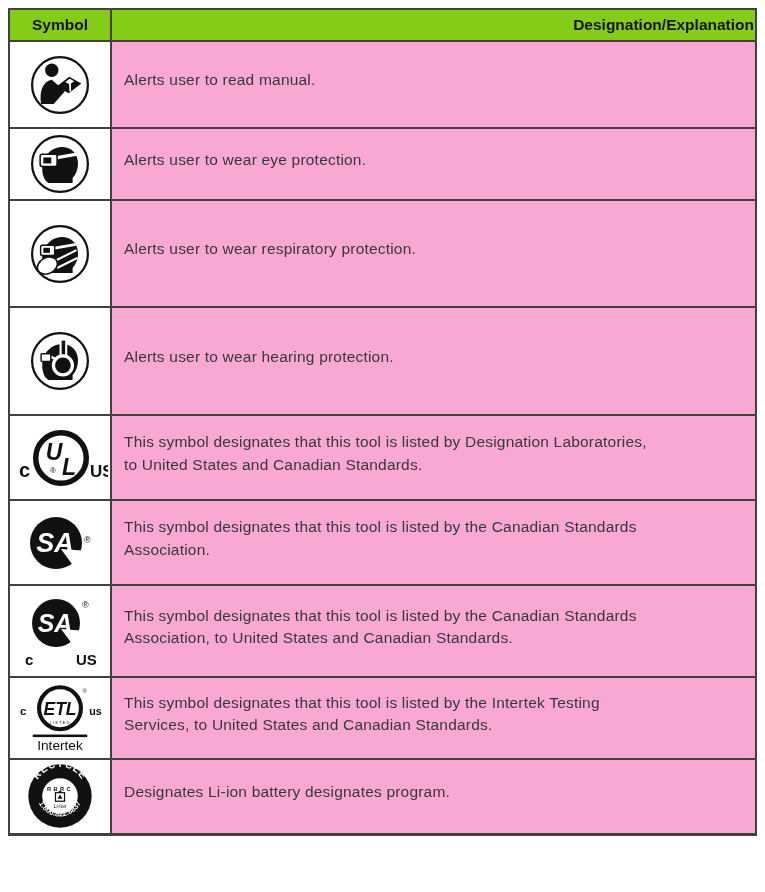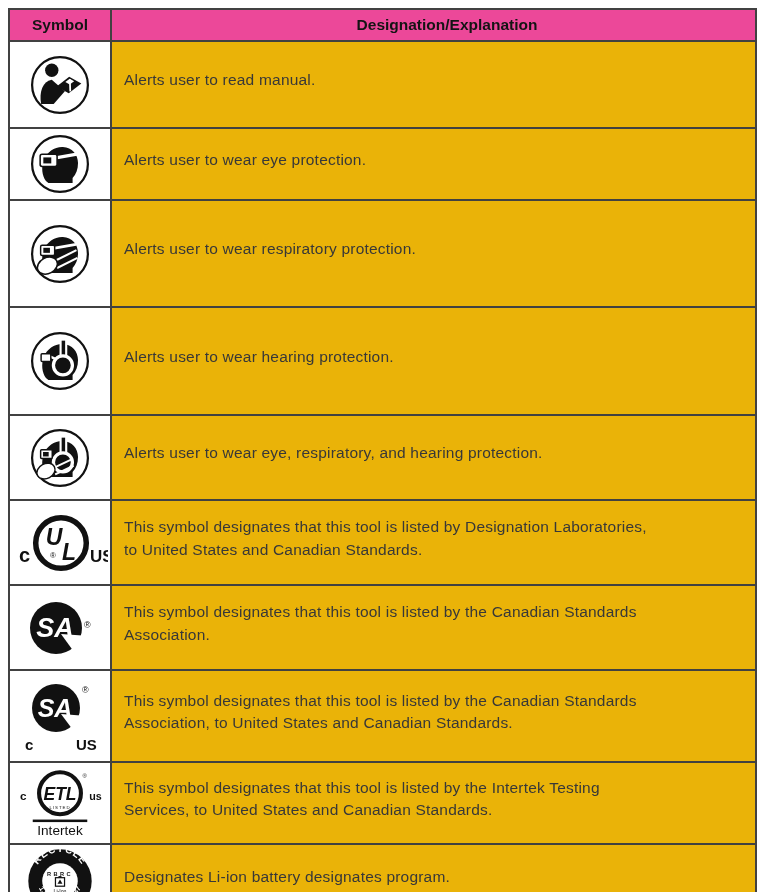--- a/index.html
+++ b/index.html
@@ -10,37 +10,37 @@
   }
   .page { padding: 8px; box-sizing: border-box; }
   table.symtab {
     border-collapse: collapse;
     width: 749px;
     table-layout: fixed;
   }
   .symtab th, .symtab td { border: 2px solid #414141; }
   .symtab tr:last-child td { border-bottom-width: 3px; }
   .symtab thead th {
-    background: #ec4899;
+    background: #84cc16;
     font-size: 15.5px;
     font-weight: bold;
     color: #141414;
     height: 28px;
   }
   th.col-sym { text-align: center; }
-  th.col-exp { text-align: center; padding-left: 28px; }
+  th.col-exp { text-align: right; padding-left: 28px; }
   td.sym { text-align: center; vertical-align: middle; background: #fff; }
   td.exp {
     vertical-align: middle;
     padding: 0 16px 8px 12px;
     font-size: 15.5px;
     letter-spacing: 0.2px;
     line-height: 1.45;
     white-space: pre-line;
-    background: #eab308;
+    background: #f9a8d4;
   }
   svg { display: inline-block; vertical-align: middle; }
   svg text { font-family: "Liberation Sans", sans-serif; }
 </style>
 </head>
 <body>
 
 <div class="page">
   <table class="symtab">
     <colgroup>
@@ -106,37 +106,20 @@
             <line x1="22" y1="27.5" x2="34" y2="33" stroke="#fff" stroke-width="2.6"></line>
             <rect x="12.5" y="24.5" width="10" height="8" rx="1" fill="#fff" stroke="#111" stroke-width="1.5"></rect>
             <path d="M35.5 11 L35.5 30" stroke="#fff" stroke-width="8"></path>
             <path d="M35.5 11 L35.5 30" stroke="#111" stroke-width="3.6"></path>
             <circle cx="35" cy="36.5" r="9.8" fill="#111" stroke="#fff" stroke-width="3.4"></circle>
           </svg>
         </td>
         <td class="exp">Alerts user to wear hearing protection.</td>
       </tr>
 
-      <tr style="height:85px">
-        <td class="sym">
-          <svg width="62" height="62" viewBox="0 0 64 64">
-            <circle cx="32" cy="32" r="28.8" fill="#fff" stroke="#111" stroke-width="2.3"></circle>
-            <path d="M17.5 49.5 C13.5 44 12.3 35 15.4 27.5 C18.6 19.5 26.5 14 35 14.4 C44.5 15 50.6 22 50.6 31 C50.6 37.5 48.6 42.5 45 46.5 L45 51.6 L20 51.6 Z" fill="#111"></path>
-            <path d="M35.5 11 L35.5 30" stroke="#fff" stroke-width="8"></path>
-            <path d="M35.5 11 L35.5 30" stroke="#111" stroke-width="3.6"></path>
-            <circle cx="35" cy="36.5" r="9.8" fill="#111" stroke="#fff" stroke-width="3.4"></circle>
-            <rect x="12" y="23.5" width="12" height="9" rx="1" fill="#fff" stroke="#111" stroke-width="1.5"></rect>
-            <rect x="14.5" y="25.8" width="5.8" height="4.6" fill="#111"></rect>
-            <line x1="26" y1="42" x2="44" y2="33.5" stroke="#fff" stroke-width="2"></line>
-            <line x1="27" y1="49" x2="46" y2="40" stroke="#fff" stroke-width="2"></line>
-            <ellipse cx="17.5" cy="45.5" rx="9.8" ry="7.6" transform="rotate(-28 17.5 45.5)" fill="#fff" stroke="#111" stroke-width="1.5"></ellipse>
-          </svg>
-        </td>
-        <td class="exp">Alerts user to wear eye, respiratory, and hearing protection.</td>
-      </tr>
 
       <tr style="height:85px">
         <td class="sym">
           <svg width="96" height="62" viewBox="0 0 96 62">
             <text x="7" y="50" font-size="20" font-weight="bold" fill="#111">c</text>
             <circle cx="49" cy="31" r="25.3" fill="none" stroke="#111" stroke-width="5.5"></circle>
             <text x="42" y="33" font-size="23" font-weight="bold" font-style="italic" text-anchor="middle" fill="#111">U</text>
             <text x="57" y="48" font-size="23" font-weight="bold" font-style="italic" text-anchor="middle" fill="#111">L</text>
             <text x="41" y="45.5" font-size="8" text-anchor="middle" fill="#111">®</text>
             <text x="78" y="50" font-size="17" font-weight="bold" fill="#111">US</text>

